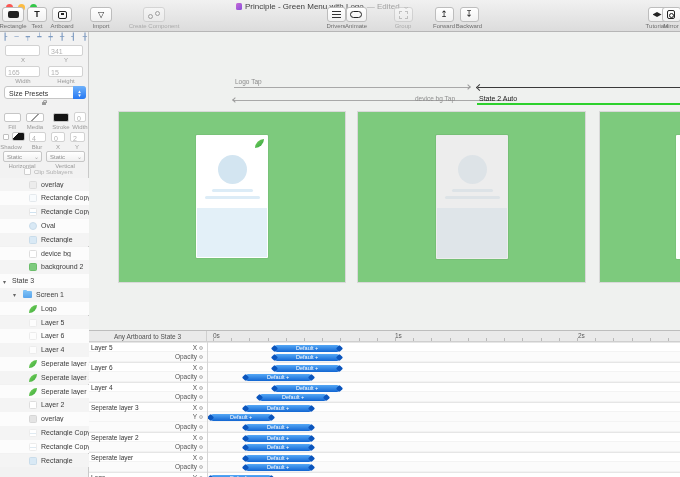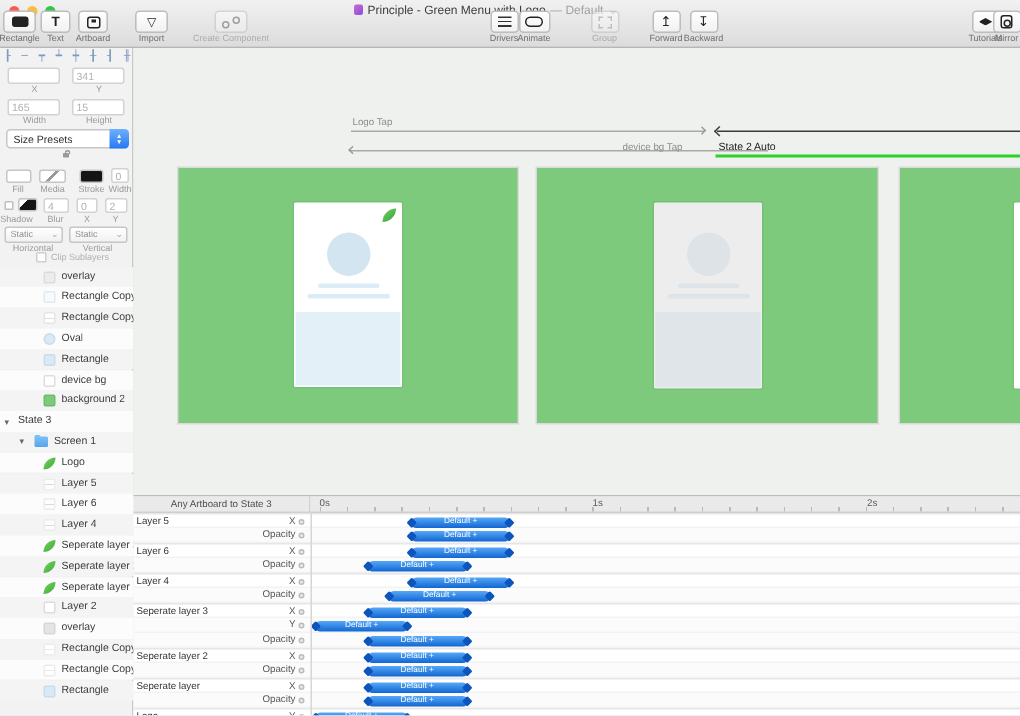--- a/index.html
+++ b/index.html
@@ -125,21 +125,21 @@
 
 <div class="app">
 
   <div class="toolbar">
     <div class="tl" style="left:6px;background:#fc5753;"></div>
     <div class="tl" style="left:18px;background:#fdbc40;"></div>
     <div class="tl" style="left:30px;background:#33c748;"></div>
     <div class="titlebar">
       <span class="title-icon"></span>
       <span class="title-main">Principle - Green Menu with Logo</span>
-      <span class="title-suffix">— Default</span>
+      <span class="title-suffix">— Edited</span>
       <span class="title-suffix">⌄</span>
     </div>
     <div>
         <div class="tb-btn" style="left: 2px; width: 22px;">
           <span class="g-rect"></span>
         </div>
         <div class="tb-label" style="left: 13px;">Rectangle</div>
         <div class="tb-btn" style="left: 27px; width: 20px;">
           <span class="g-text">T</span>
         </div>

